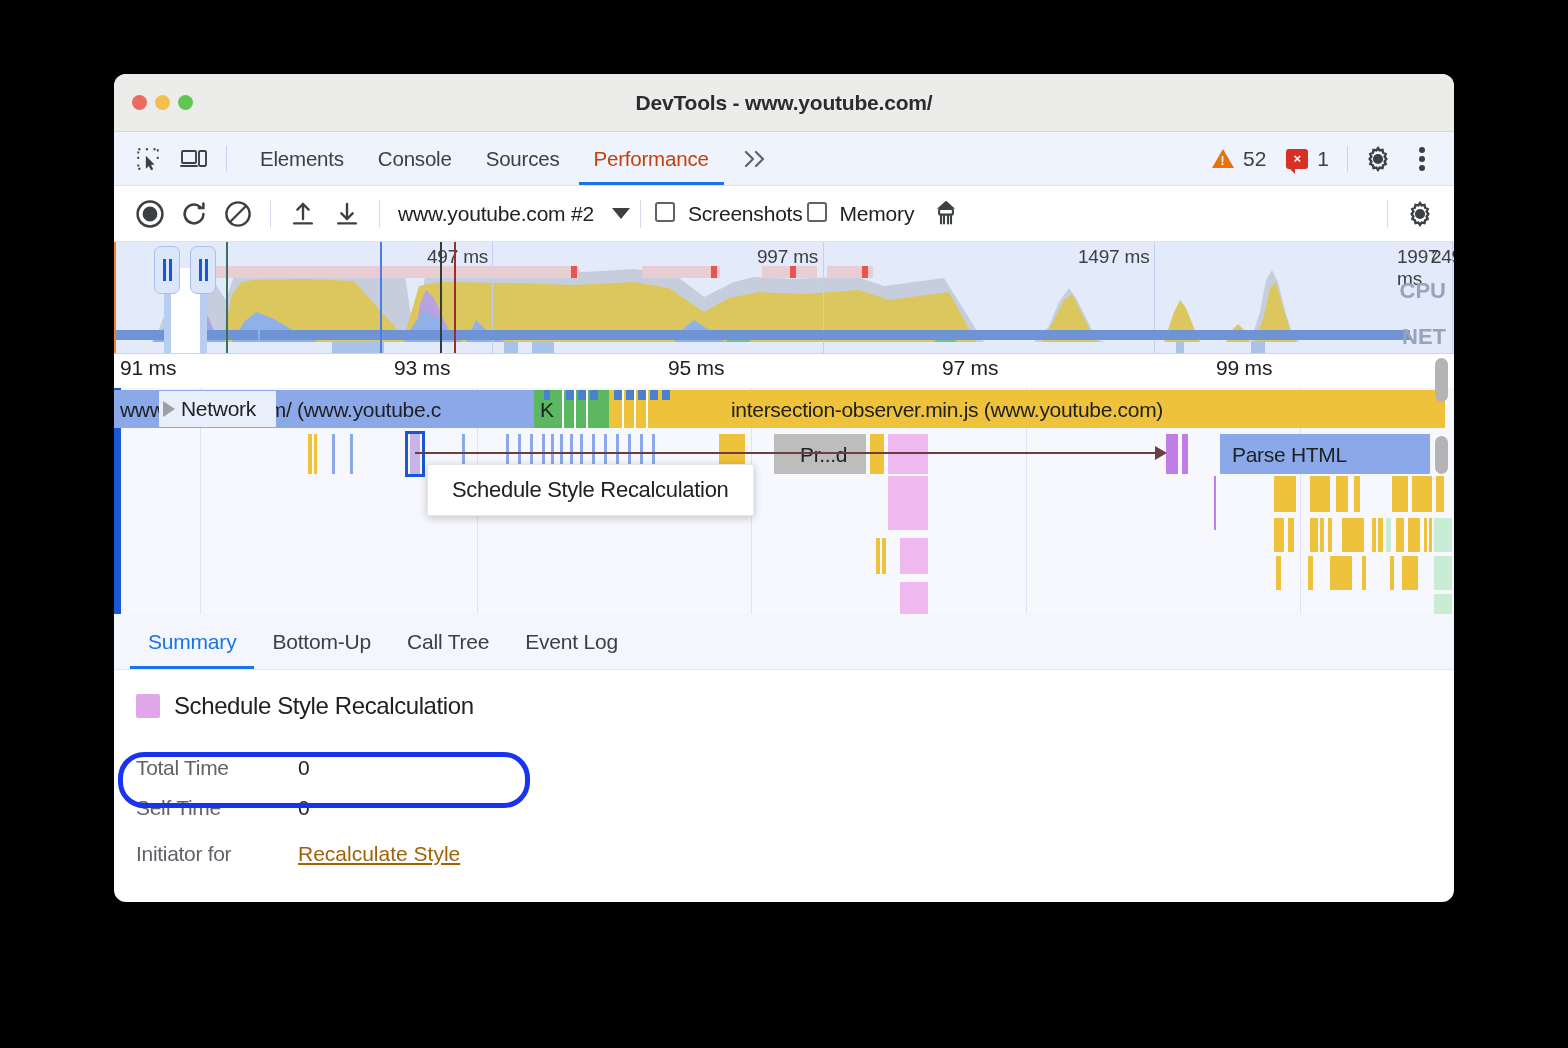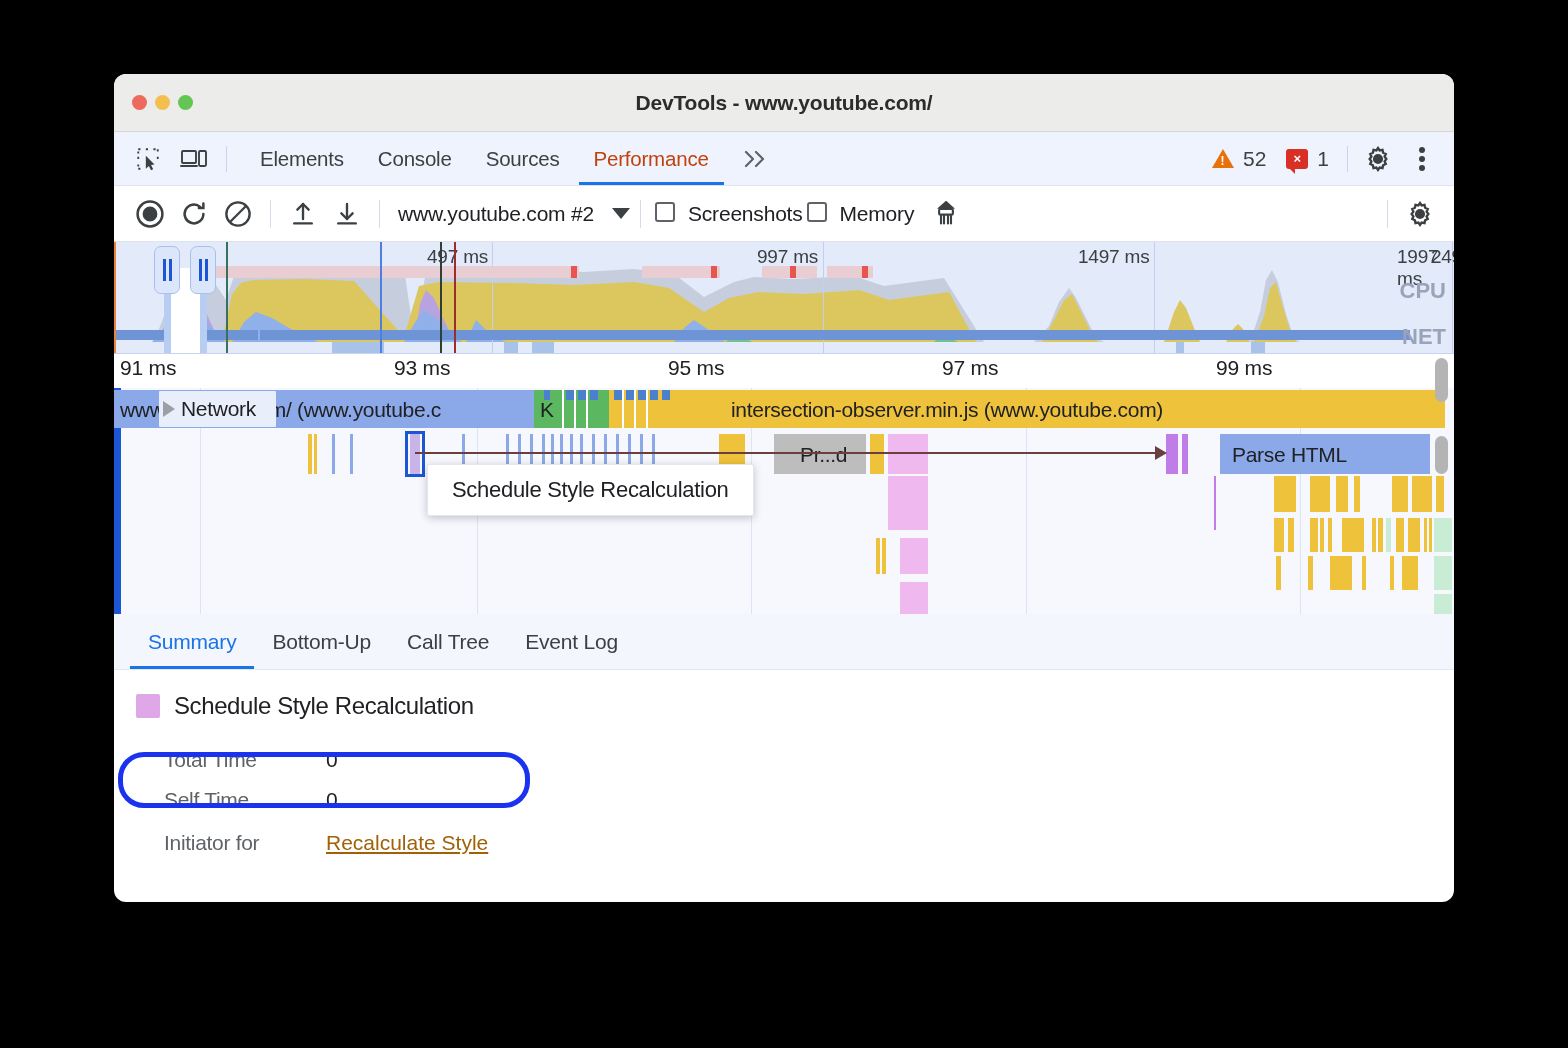--- a/index.html
+++ b/index.html
@@ -142,21 +142,21 @@
   
   .details { position:relative; background:#fff; }
   .dtabs { height:56px; background:#f3f6fd; display:flex; align-items:stretch; padding-left:16px; border-bottom:1px solid #e3e8f4; }
   .dtab { display:flex; align-items:center; padding: 0 18px; font-size:21px; color:#3c4043; position:relative; letter-spacing:-0.2px; }
   .dtab.active { color:#1a73e8; }
   .dtab.active::after { content:""; position:absolute; left:0; right:0; bottom:0; height:3px; background:#1a73e8; }
   .dbody { padding: 22px 22px 0 22px; }
   .dhead { display:flex; align-items:center; gap:14px; margin-bottom: 20px; }
   .swatch { width:24px; height:24px; background:#dfa7e8; border-radius:2px; }
   .dhead-title { font-size:24px; color:#202124; letter-spacing:-0.4px; }
-  .drow { display:flex; align-items:center; height:40px;margin-left:28px; }
+  .drow { display:flex; align-items:flex-end; height:40px; }
   .dkey { width: 162px; font-size:21px; color:#5f6368; letter-spacing:-0.3px; }
   .dval { font-size:21px; color:#202124; }
   .dlink { font-size:21px; color:#a16207; text-decoration: underline; }
   .highlight-ring {
     position:absolute; border:5px solid #1a33ee; border-radius:26px;
     background: transparent;
   }
 </style>
 </head>
 <body>

